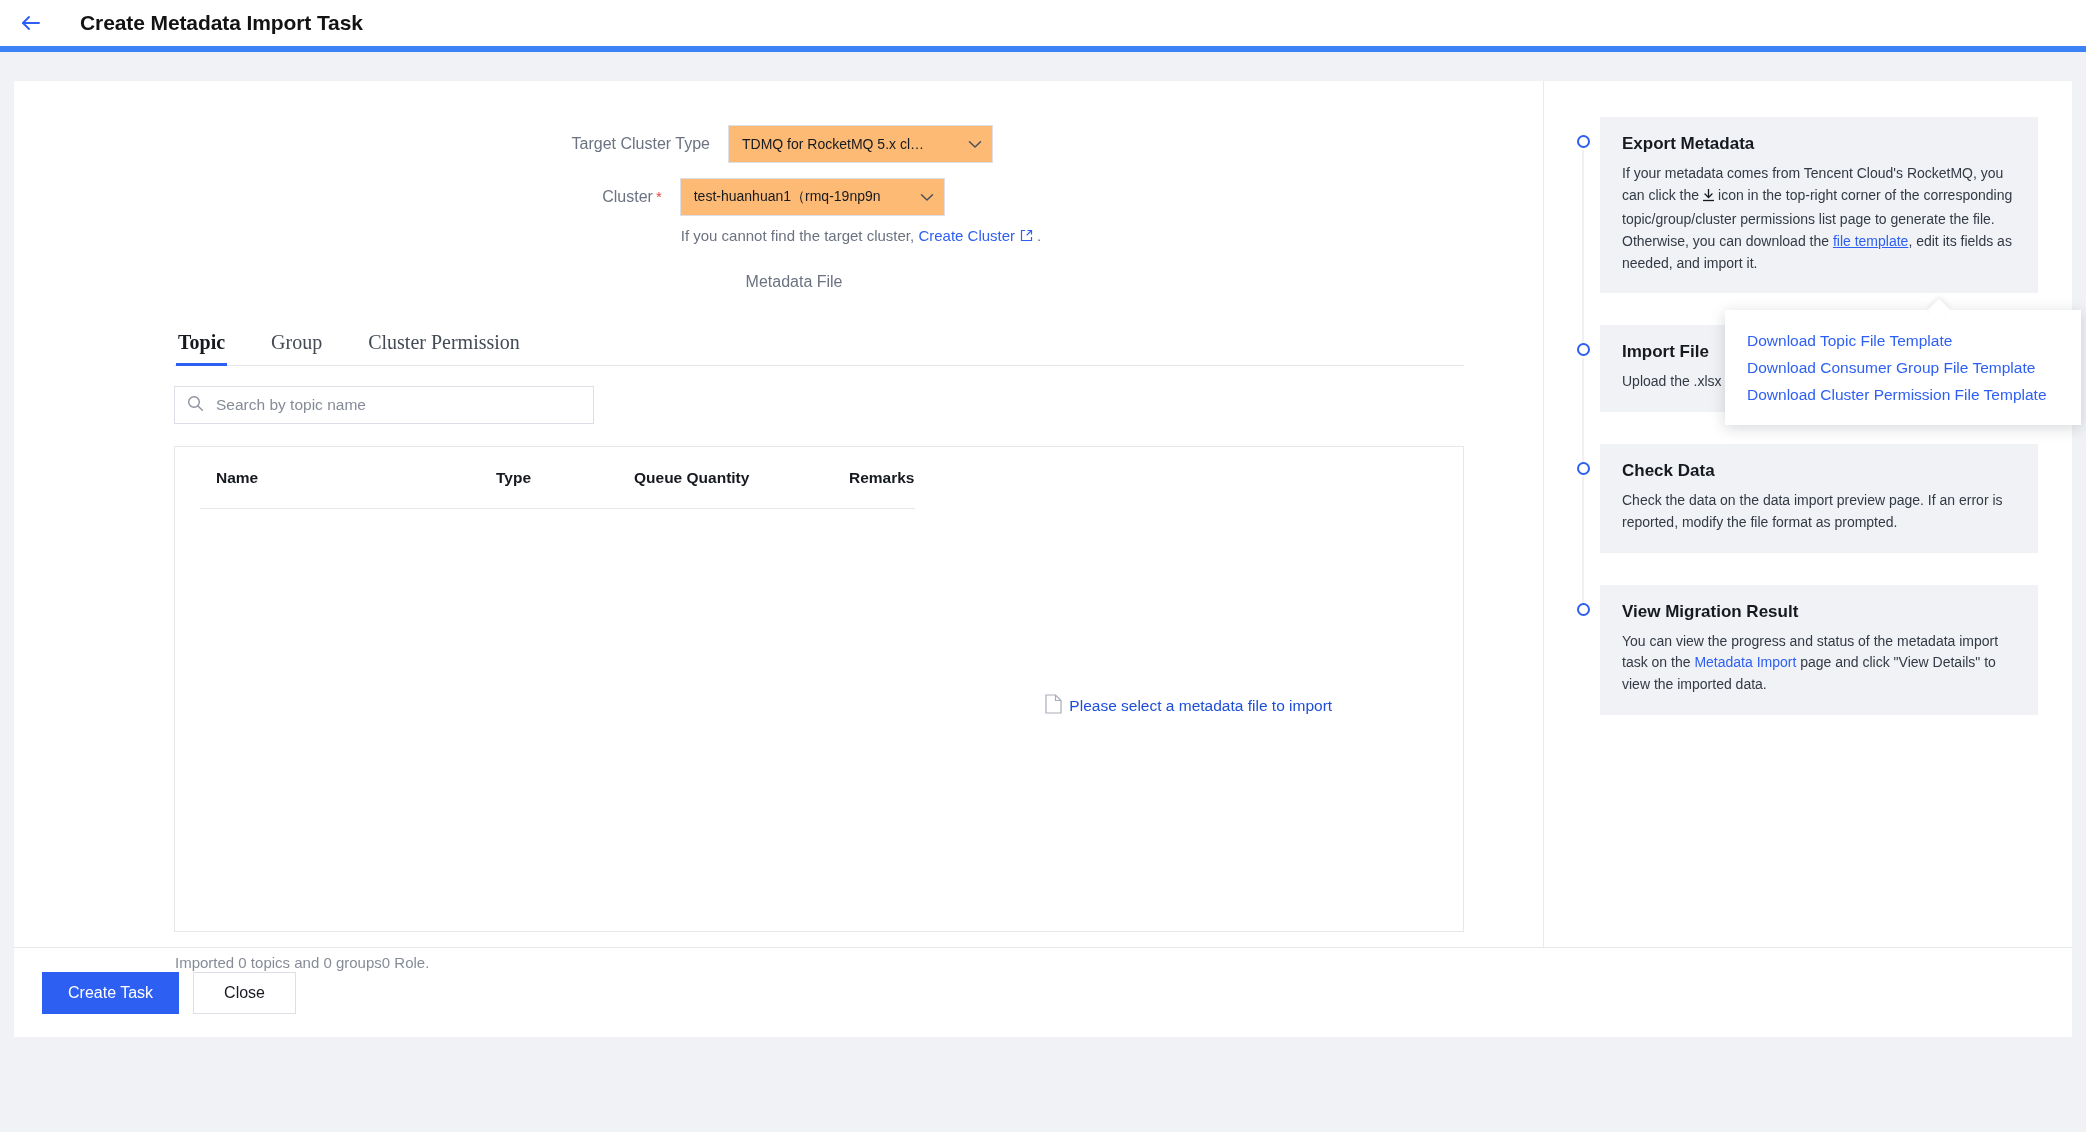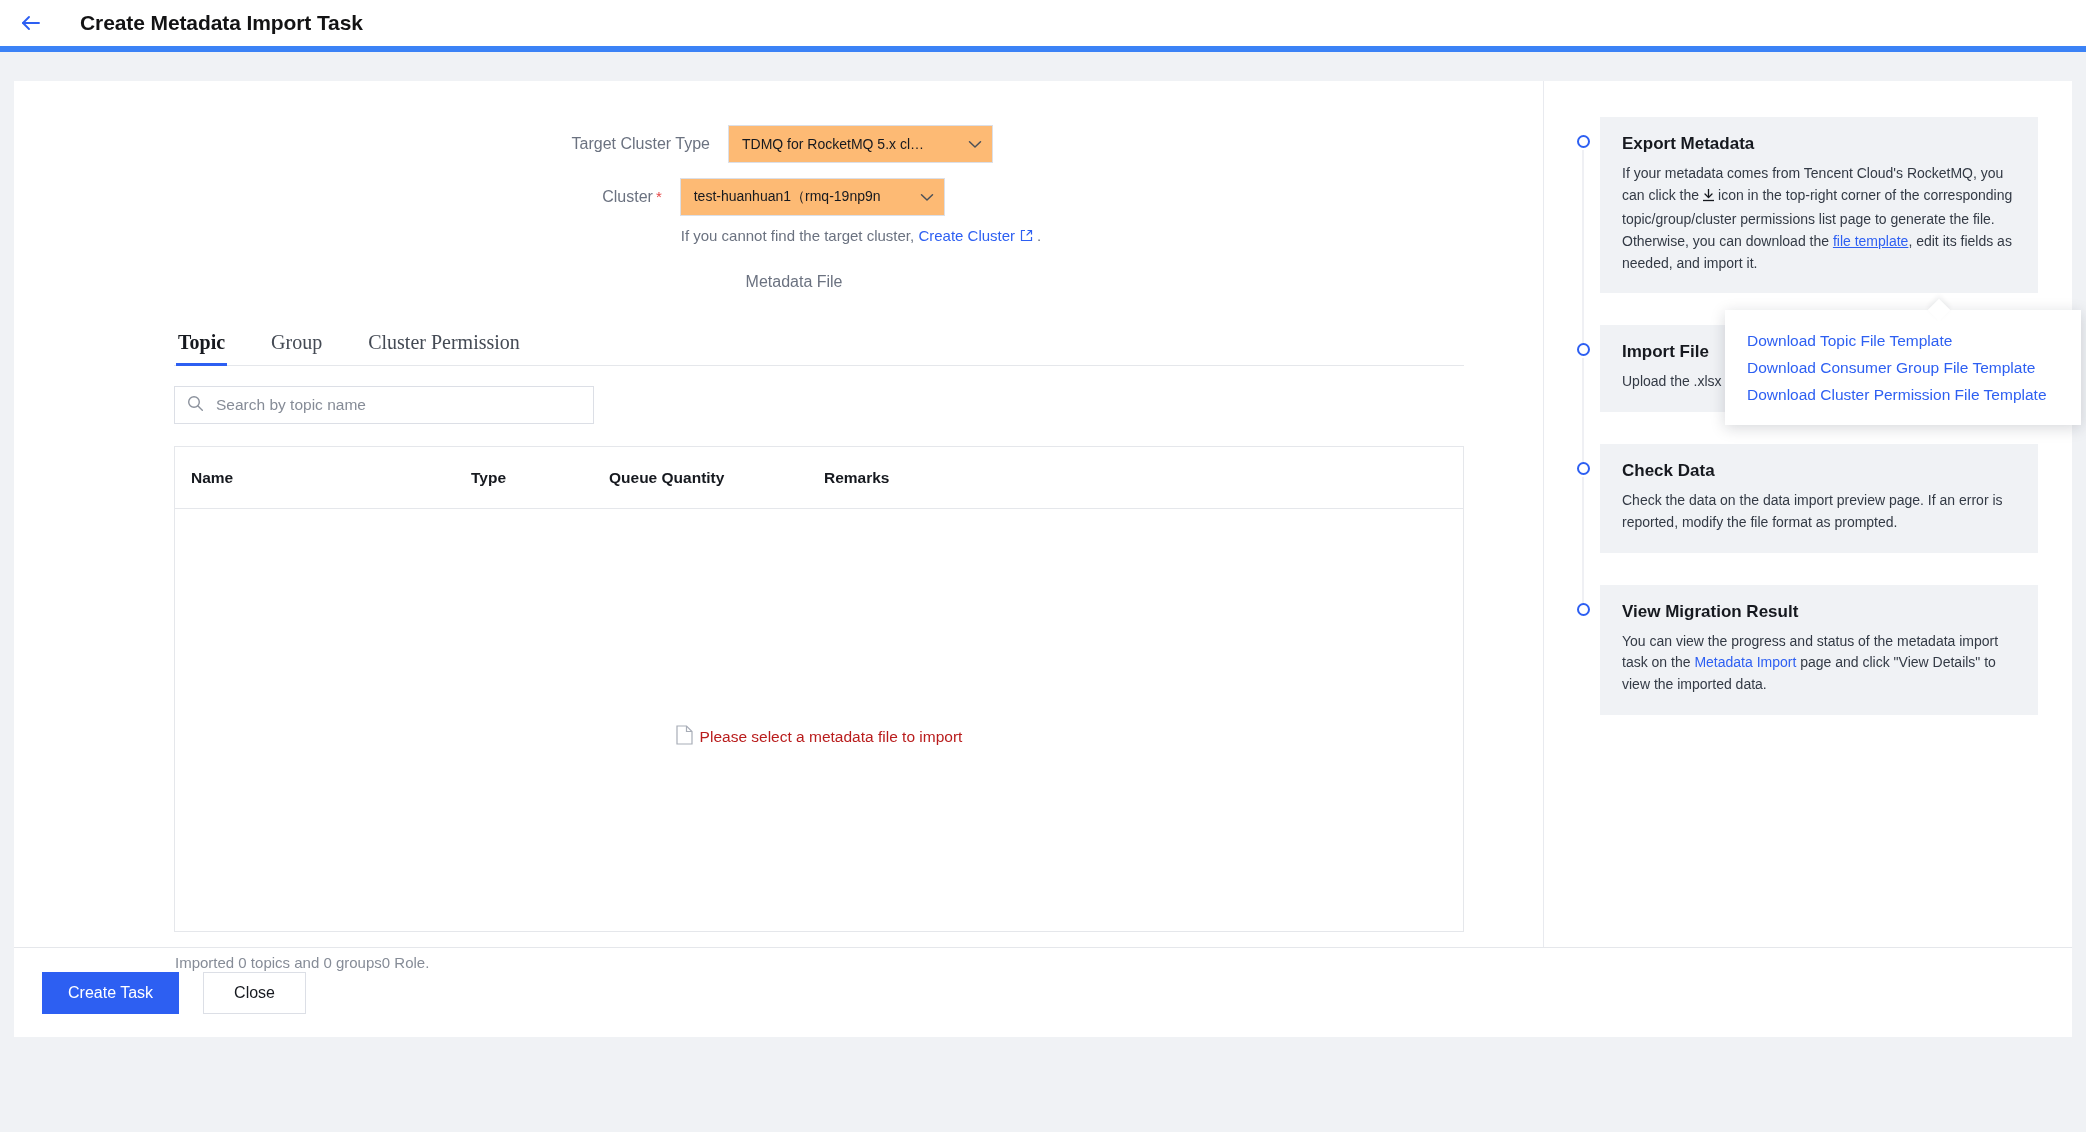--- a/index.html
+++ b/index.html
@@ -175,21 +175,22 @@
   }
   .search-wrap input::placeholder { color: #868c97; }
 
   
   .table-box {
     margin-top: 22px;
     border: 1px solid #e5e7eb;
     width: 1290px;
     height: 486px;
     display: flex;
-    flex-direction: column;
+    flex-direction: row;
+    padding-left: 25px;
   }
   .thead {
     display: flex;
     height: 62px;
     align-items: center;
     border-bottom: 1px solid #e5e7eb;
     padding-left: 16px;
     background: #fff;
   }
   .th {
@@ -206,21 +207,21 @@
     flex: 1;
     display: flex;
     justify-content: center;
     padding-top: 34px;
   }
   .empty {
     display: flex;
     align-items: center;
     gap: 7px;
     font-size: 15.5px;
-    color: #b91c1c;
+    color: #1d4ed8;
   }
 
   .summary {
     margin-top: 22px;
     font-size: 15px;
     color: #868c97;
     margin-left: 1px;
   }
 
   
@@ -319,21 +320,21 @@
     z-index: 2;
   }
 
   
   .footer {
     height: 90px;
     border-top: 1px solid #e5e7eb;
     display: flex;
     align-items: center;
     padding-left: 28px;
-    gap: 24px;
+    gap: 14px;
     background: #fff;
   }
   .btn-primary {
     background: #2d5ff2;
     color: #fff;
     border: none;
     height: 42px;
     padding: 0 26px;
     font-size: 16px;
     cursor: pointer;

